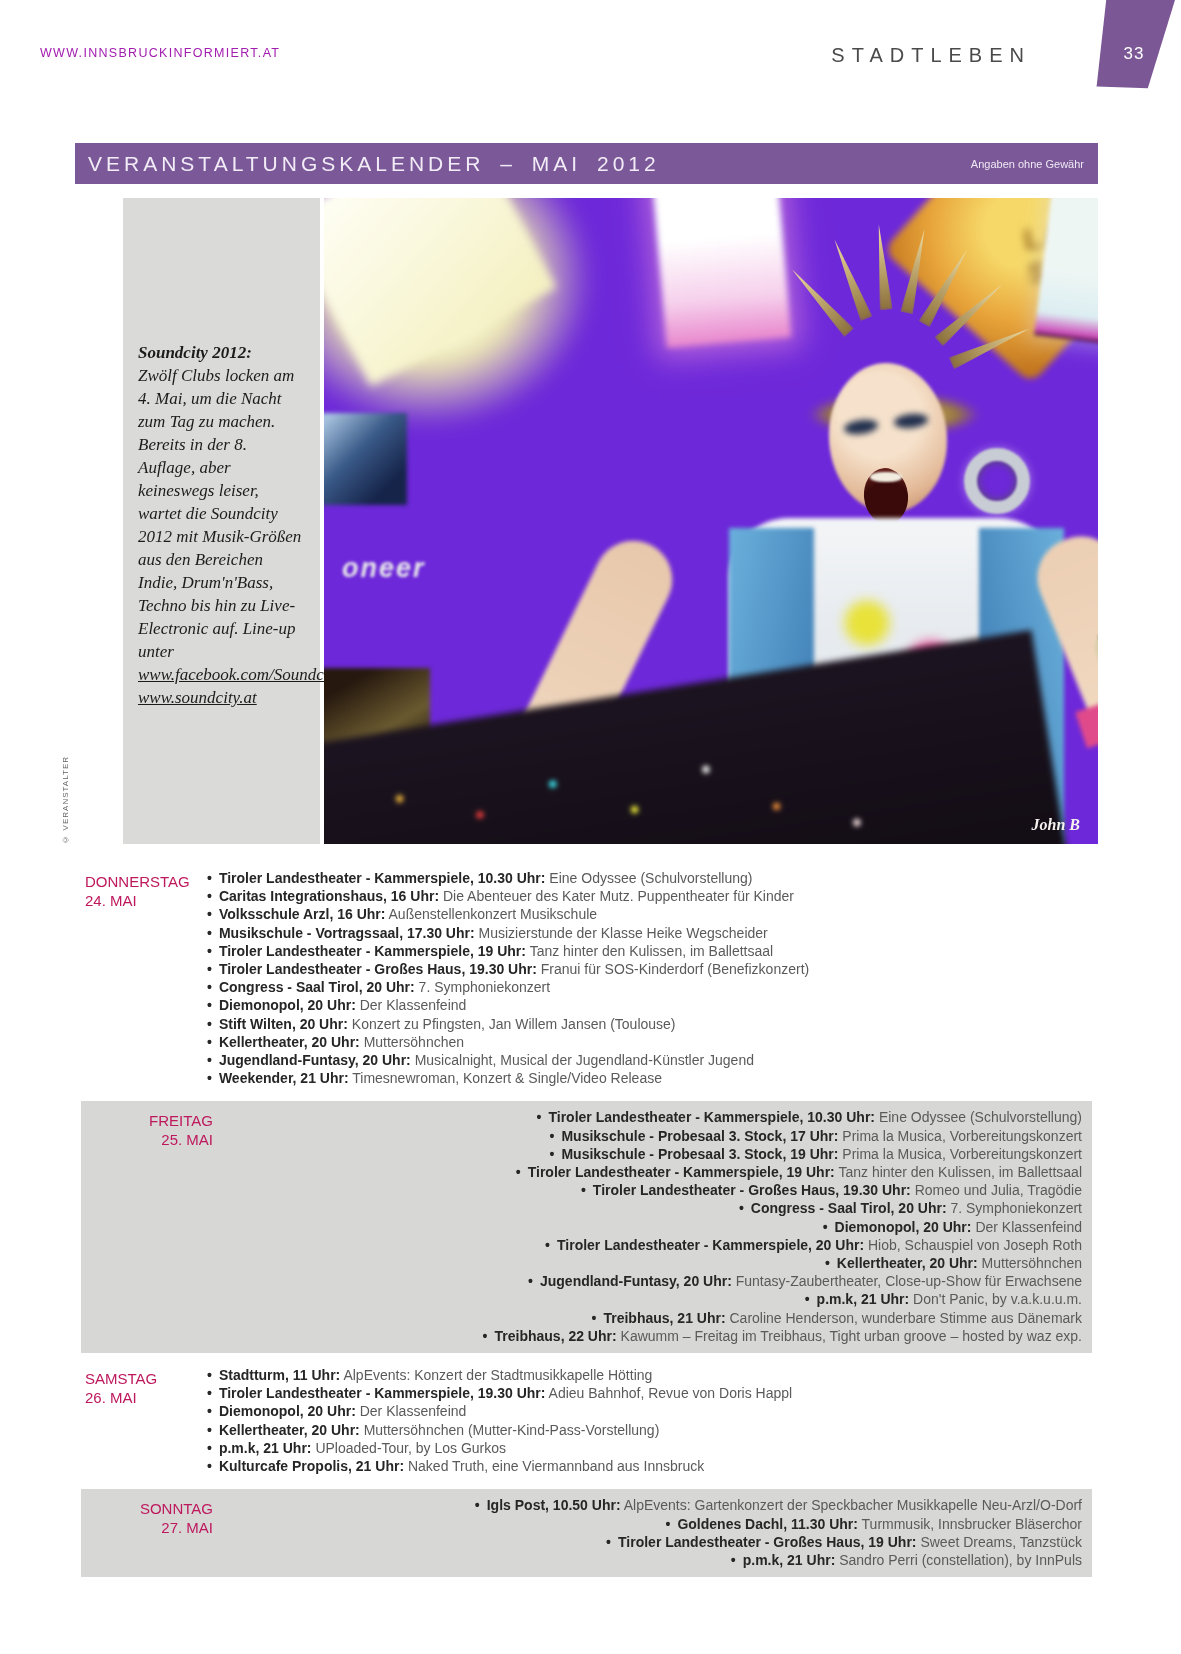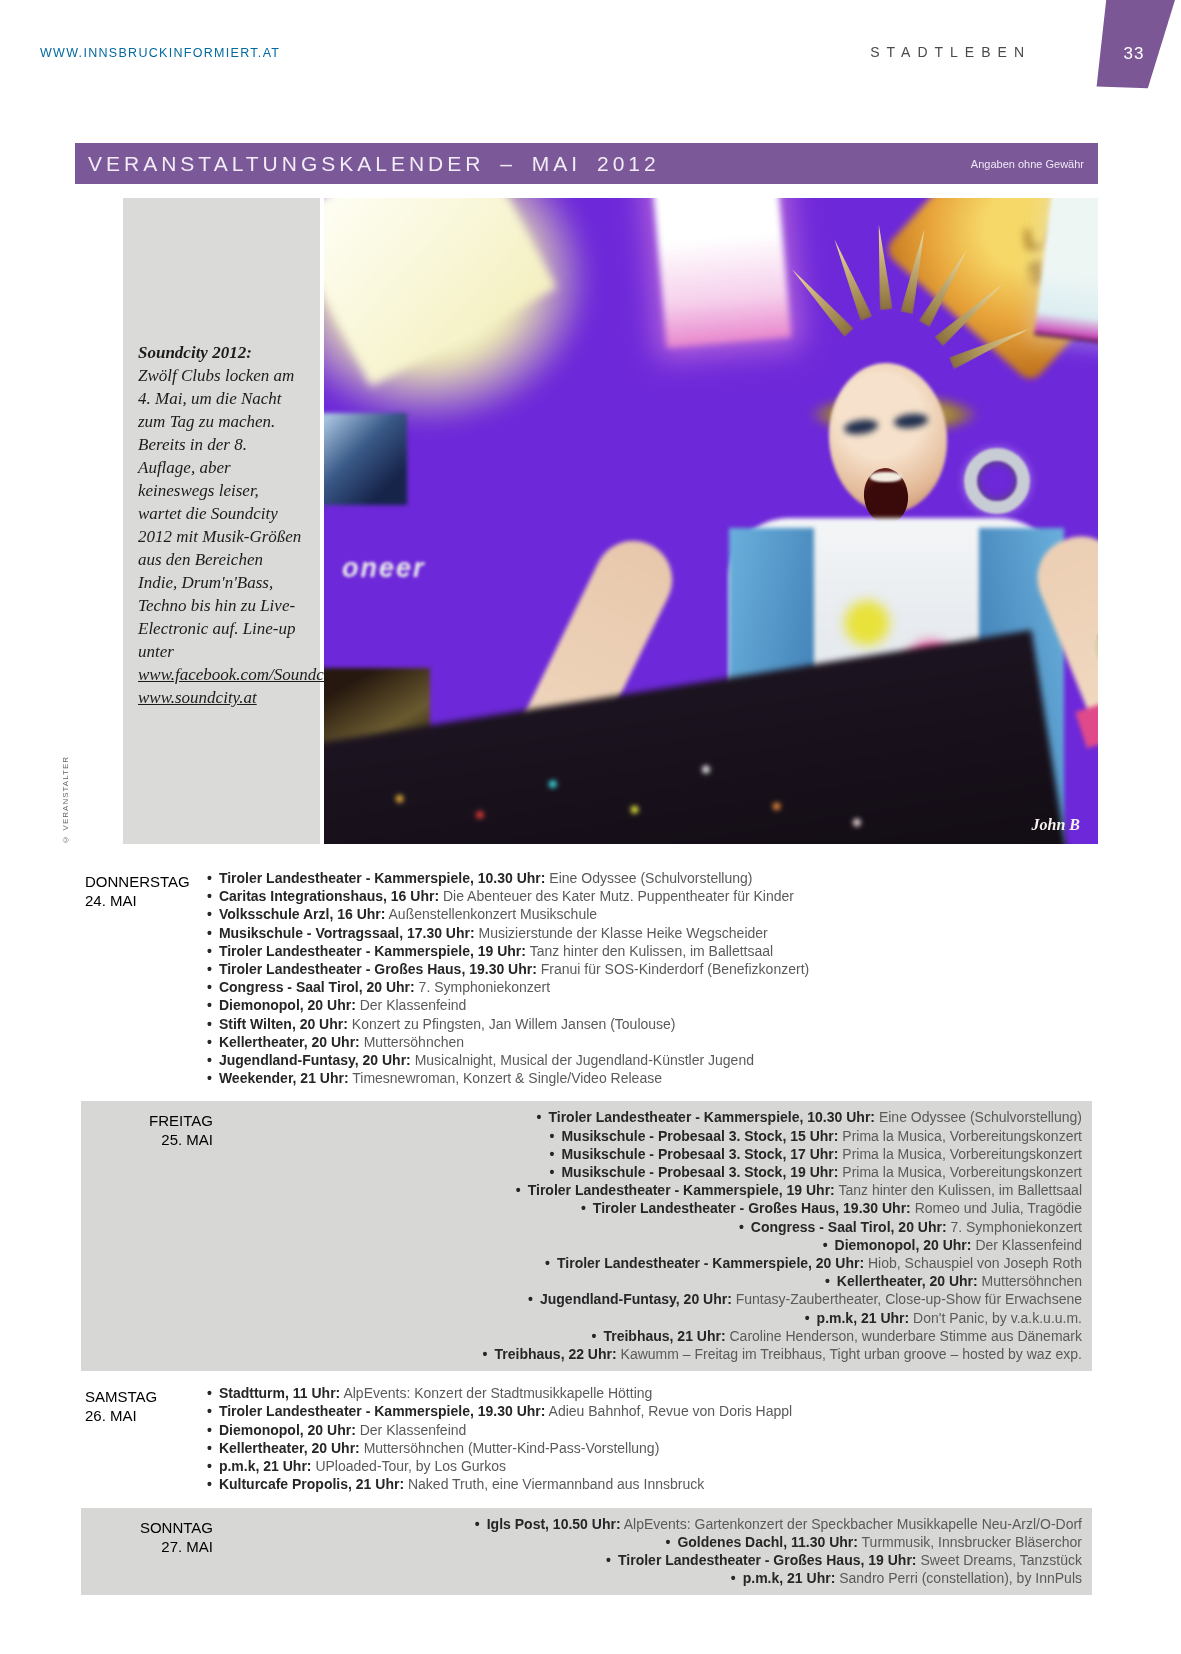--- a/index.html
+++ b/index.html
@@ -1,22 +1,22 @@
 <!DOCTYPE html>
 <html><head>
 <meta charset="utf-8">
 <style>
   * { margin:0; padding:0; box-sizing:border-box; }
   body { background:#fff; font-family:"Liberation Sans", sans-serif; }
   .page { position:relative; width:1181px; height:1654px; background:#fff; overflow:hidden; }
 
   
   .hdr { position:relative; height:100px; }
-  .hdr-url { position:absolute; left:40px; top:46px; font-size:12.5px; letter-spacing:1.3px; color:#0369a1; }
-  .hdr-section { position:absolute; right:150px; top:44px; font-size:14px; letter-spacing:7px; color:#4a4a4a; }
+  .hdr-url { position:absolute; left:40px; top:46px; font-size:12.5px; letter-spacing:1.3px; color:#a21caf; }
+  .hdr-section { position:absolute; right:150px; top:44px; font-size:20px; letter-spacing:7px; color:#4a4a4a; }
   .hdr-corner { position:absolute; left:1095px; top:0; width:80px; height:90px; background:#7c5795;
                 clip-path:polygon(14% 0, 100% 0, 66% 98%, 2% 96%); }
   .hdr-pagenum { position:absolute; left:1112px; top:44px; width:44px; text-align:center;
                  color:#fff; font-size:17px; letter-spacing:1px; }
 
   
   .banner { position:relative; margin:43px 4px 0 75px; width:1023px; height:41px; background:#7b5898;
             display:flex; align-items:center; justify-content:space-between; padding:0 14px 0 13px; }
   .banner-title { color:#f2ecf7; font-size:21px; font-weight:400; letter-spacing:4px; word-spacing:6px; }
   .banner-note { color:#efe9f5; font-size:11px; }
@@ -99,21 +99,21 @@
                  radial-gradient(circle 7px at 58% 80%,#3a8ae8 50%,transparent 60%),
                  radial-gradient(circle 7px at 78% 70%,#ecd8d8 50%,transparent 60%); }
   .photo-caption { right:18px; bottom:10px; color:#f4f2ee; font-family:"Liberation Serif", serif;
                    font-style:italic; font-weight:700; font-size:16px; position:absolute; }
 
   
   .calendar { margin:18px 0 0 75px; width:1023px; }
   .day-row { display:flex; padding:7px 0 8px 0; }
   .day-row.shaded { background:#d7d7d6; margin:6px 6px;text-align:right; }
   .day-col { width:132px; padding:3px 0 0 10px; flex:none; }
-  .day-name, .day-date { font-size:15px; line-height:19px; color:#000000; }
+  .day-name, .day-date { font-size:15px; line-height:19px; color:#be185d; }
   .events { list-style:none; flex:1; padding-right:10px; }
   .events li { font-size:14px; line-height:18.2px; color:#5a5a5a; white-space:nowrap; }
   .events li::before { content:"•"; color:#262626; font-weight:700; margin-right:7px; }
   .events strong { color:#262626; font-weight:700; }
 </style>
 </head>
 <body>
 
 <div class="page">
 
@@ -210,21 +210,20 @@
         </ul>
   </div>
 
   <div class="day-row shaded">
     <div class="day-col">
       <div class="day-name">FREITAG</div>
       <div class="day-date">25. MAI</div>
     </div>
     <ul class="events">
           <li><strong>Tiroler Landestheater - Kammerspiele, 10.30 Uhr:</strong> <span>Eine Odyssee (Schulvorstellung)</span></li>
-          <li><strong>Musikschule - Probesaal 3. Stock, 15 Uhr:</strong> <span>Prima la Musica, Vorbereitungskonzert</span></li>
           <li><strong>Musikschule - Probesaal 3. Stock, 17 Uhr:</strong> <span>Prima la Musica, Vorbereitungskonzert</span></li>
           <li><strong>Musikschule - Probesaal 3. Stock, 19 Uhr:</strong> <span>Prima la Musica, Vorbereitungskonzert</span></li>
           <li><strong>Tiroler Landestheater - Kammerspiele, 19 Uhr:</strong> <span>Tanz hinter den Kulissen, im Ballettsaal</span></li>
           <li><strong>Tiroler Landestheater - Großes Haus, 19.30 Uhr:</strong> <span>Romeo und Julia, Tragödie</span></li>
           <li><strong>Congress - Saal Tirol, 20 Uhr:</strong> <span>7. Symphoniekonzert</span></li>
           <li><strong>Diemonopol, 20 Uhr:</strong> <span>Der Klassenfeind</span></li>
           <li><strong>Tiroler Landestheater - Kammerspiele, 20 Uhr:</strong> <span>Hiob, Schauspiel von Joseph Roth</span></li>
           <li><strong>Kellertheater, 20 Uhr:</strong> <span>Muttersöhnchen</span></li>
           <li><strong>Jugendland-Funtasy, 20 Uhr:</strong> <span>Funtasy-Zaubertheater, Close-up-Show für Erwachsene</span></li>
           <li><strong>p.m.k, 21 Uhr:</strong> <span>Don't Panic, by v.a.k.u.u.m.</span></li>

